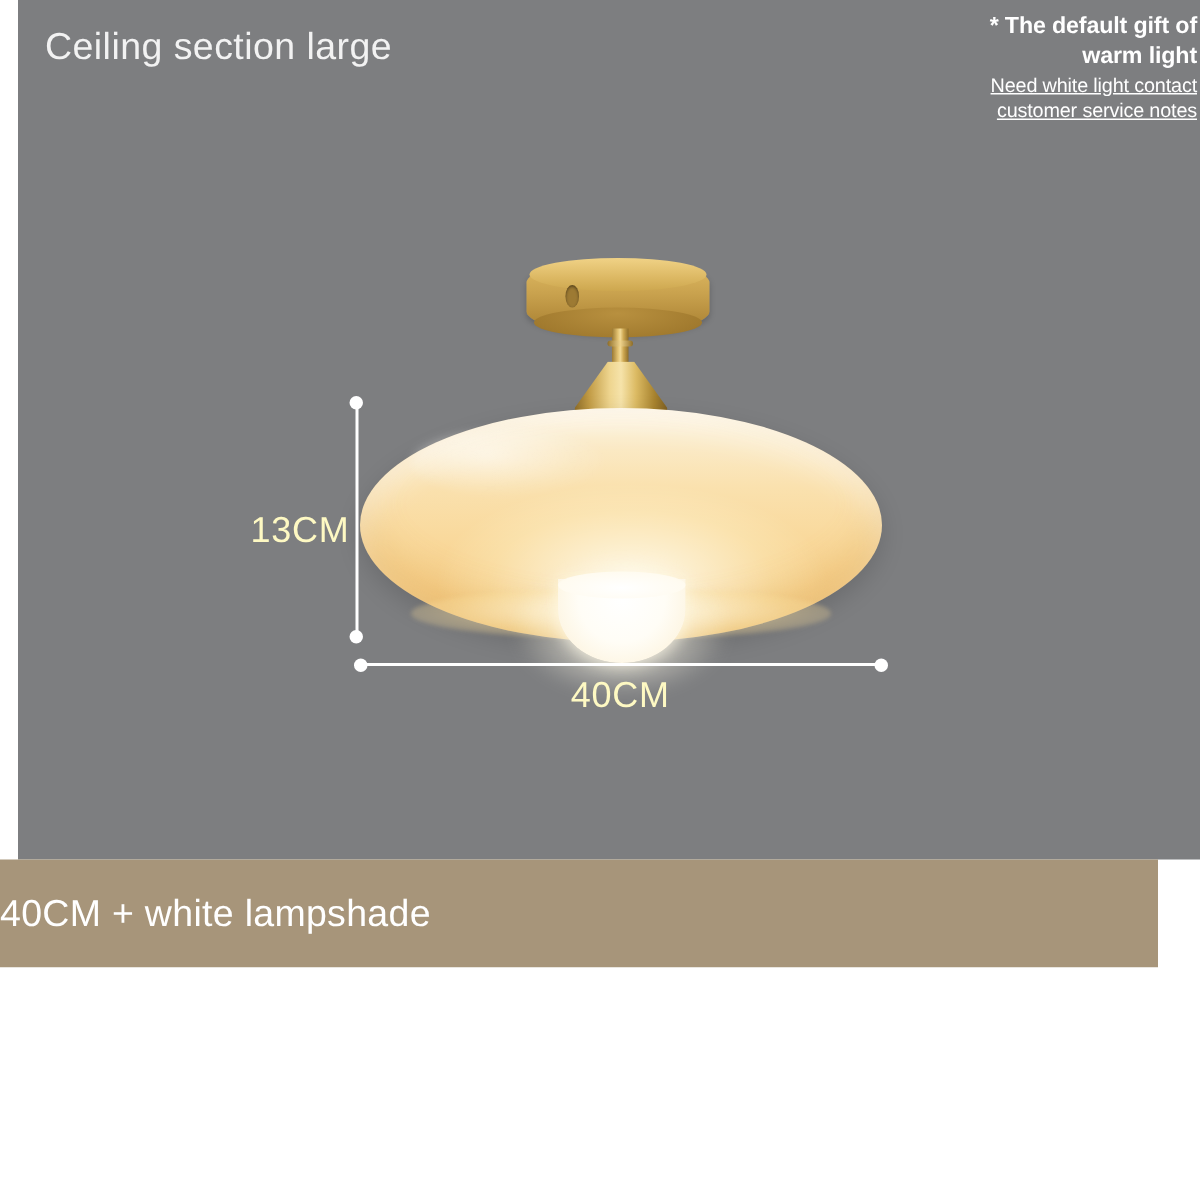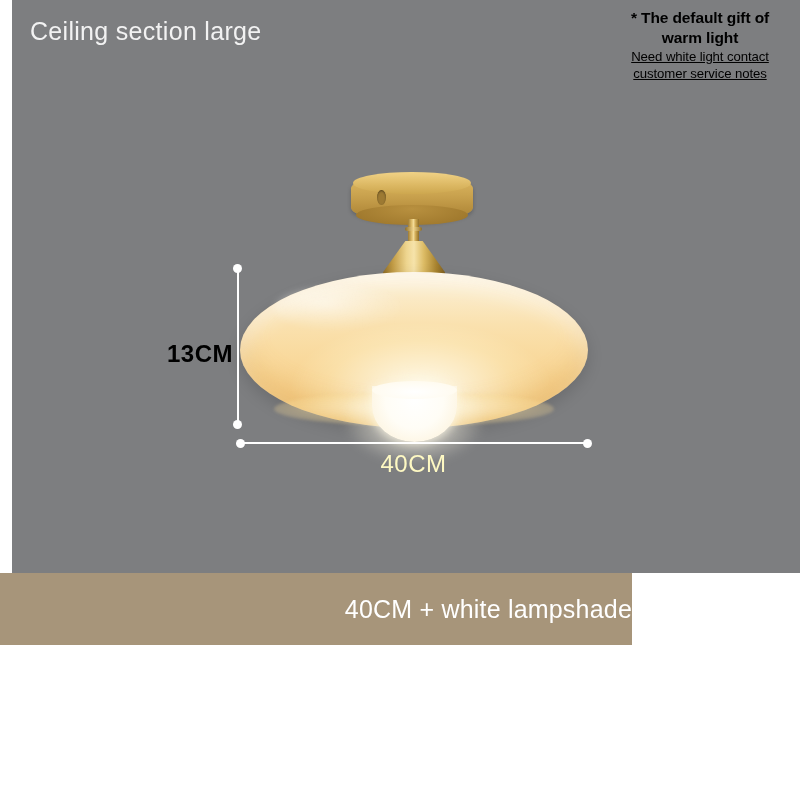--- a/index.html
+++ b/index.html
@@ -38,22 +38,22 @@
     color: #f2f2f2;
     letter-spacing: 0.3px;
     white-space: nowrap;
   }
 
   .note-block {
     position: absolute;
     right: 14px;
     top: 8px;
     width: 196px;
-    text-align: center;
-    color: #000000;
+    text-align: right;
+    color: #ffffff;
   }
   .note-strong {
     font-size: 15.5px;
     font-weight: bold;
     line-height: 1.28;
     letter-spacing: -0.1px;
   }
   .note-sub {
     font-size: 13.2px;
     font-weight: normal;
@@ -277,22 +277,22 @@
     width: 347px;
     height: 2px;
     background: #ffffff;
   }
 
   .dim-label-v {
     position: absolute;
     left: 155px;
     top: 340px;
     font-size: 24px;
-    font-weight: 700;
-    color: #000000;
+    font-weight: 400;
+    color: #fef9c3;
     letter-spacing: 0.5px;
     white-space: nowrap;
   }
   .dim-label-h {
     position: absolute;
     left: 228px;
     top: 450px;
     width: 347px;
     text-align: center;
     font-size: 24px;
@@ -300,26 +300,26 @@
     color: #fef9c3;
     letter-spacing: 0.5px;
     white-space: nowrap;
   }
 
   
   .banner {
     position: absolute;
     left: 0;
     top: 573px;
-    width: 632px;
+    width: 772px;
     height: 72px;
     background: #a7957a;
     display: flex;
     align-items: center;
-    justify-content: flex-end;
+    justify-content: flex-start;
   }
   .banner-text {
     font-size: 25px;
     font-weight: 400;
     color: #ffffff;
     letter-spacing: 0.2px;
     white-space: nowrap;
   }
 
   

